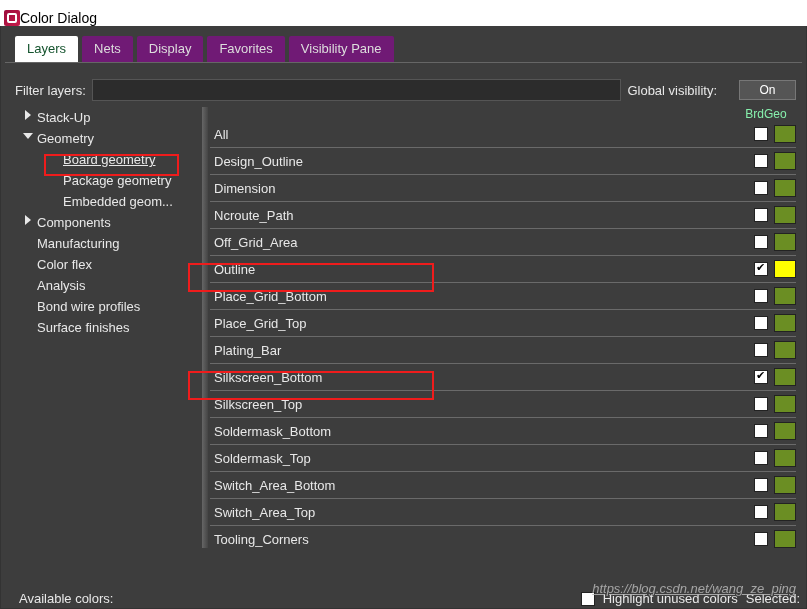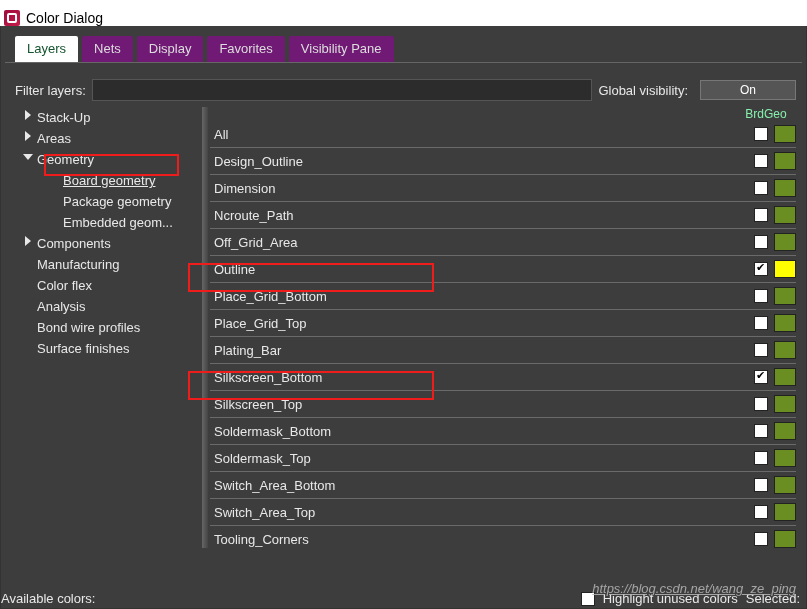--- a/index.html
+++ b/index.html
@@ -1,49 +1,49 @@
 <!DOCTYPE html>
 <html><head>
 <meta charset="utf-8">
 <style>
   * { box-sizing: border-box; font-family: "Segoe UI", Tahoma, sans-serif; }
   body { margin:0; background:#fff; width:807px; height:609px; overflow:hidden; position:relative; }
-  .titlebar { height:36px; background:#fff; display:flex; align-items:center; padding:0 4px; font-size:14px; color:#000; gap:6px; }
+  .titlebar { height:36px; background:#fff; display:flex; align-items:center; padding:0 4px; font-size:14px; color:#000; }
   .app-icon { width:16px; height:16px; background:linear-gradient(135deg,#9a0c3c,#c71c4a); border-radius:2px; display:inline-block; position:relative; }
   .app-icon::before { content:""; position:absolute; inset:3px; border:2px solid #fff; border-radius:2px; }
   .window-body { position:absolute; top:26px; left:0; right:0; bottom:0; background:#3d3d3d; color:#e8e8e8; font-size:13px; padding:10px 0 0 0; border:1px solid #333; border-top:none; }
   .tabs { display:flex; gap:4px; padding:0 14px; }
   .tab { padding:5px 12px; background:#701a75; color:#ddd; font-size:13px; border-radius:2px 2px 0 0; cursor:default; line-height:16px; }
   .tab.active { background:#fff; color:#14532d; }
   .tab-surface { margin:0 4px; background:#3d3d3d; border-top:1px solid #666; padding:16px 6px 4px 10px; height:490px; display:flex; flex-direction:column; }
   .filter-row { display:flex; align-items:center; gap:6px; margin-bottom:6px; }
   .filter-row label { font-size:13px; }
   .filter-input { flex:1; height:22px; background:#2c2c2c; border:1px solid #555; color:#eee; padding:0 4px; font-size:13px; }
-  .gv-btn { width:96px; text-align:center; background:#555; border:1px solid #777; color:#fff; font-size:12px; padding:2px 0; margin-left:6px; }
+  .gv-btn { width:57px; text-align:center; background:#555; border:1px solid #777; color:#fff; font-size:12px; padding:2px 0; margin-left:16px; }
   .split { display:flex; flex:1; min-height:0; }
   .tree { width:185px; overflow:hidden; }
   .tree ul { list-style:none; margin:0; padding:0; }
   .tree li { padding:2px 0 2px 22px; position:relative; line-height:17px; white-space:nowrap; }
   .arrow { position:absolute; left:8px; top:3px; width:10px; height:10px; display:inline-block; }
   .arrow.right::before { content:""; position:absolute; left:2px; top:0; border-top:5px solid transparent; border-bottom:5px solid transparent; border-left:6px solid #e8e8e8; }
   .arrow.down::before { content:""; position:absolute; left:0; top:2px; border-left:5px solid transparent; border-right:5px solid transparent; border-top:6px solid #e8e8e8; }
   .tree li.child { padding-left:48px; }
   .splitter { width:6px; background:linear-gradient(90deg,#666,#444); margin:0 2px; cursor:col-resize; }
   .layers-panel { flex:1; overflow:hidden; display:flex; flex-direction:column; }
   .layers-header { display:flex; }
   .name-col { flex:1; }
   .brdgeo-col { width:60px; text-align:center; font-size:12px; color:#86efac; }
   .layer-rows { flex:1; overflow-y:auto; overflow-x:hidden; scrollbar-width:thin; scrollbar-color:#888 #2c2c2c; }
   .layer-row { display:flex; align-items:center; border-bottom:1px solid #6a6a6a; padding:3px 0 3px 4px; height:27px; }
   .layer-row .lbl { flex:1; font-size:13px; color:#e8e8e8; white-space:nowrap; }
   .cb { width:14px; height:14px; background:#fff; border:1px solid #222; display:inline-block; margin:0 4px; position:relative; }
   .cb.checked::after { content:"✔"; position:absolute; top:-2px; left:1px; font-size:11px; color:#000; }
   .swatch { width:22px; height:18px; display:inline-block; border:1px solid #222; margin-left:2px; }
   .annot { position:absolute; border:2px solid #ef1c1c; pointer-events:none; }
-  .bottom-bar { position:absolute; bottom:2px; left:0; right:6px; color:#e8e8e8; font-size:13px; display:flex; align-items:flex-end; }
+  .bottom-bar { position:absolute; bottom:2px; left:18px; right:6px; color:#e8e8e8; font-size:13px; display:flex; align-items:flex-end; }
   .bottom-right { margin-left:auto; display:flex; align-items:center; gap:4px; }
   .wm { position:absolute; right:10px; bottom:12px; color:#b7b7b7; font-size:13px; font-style:italic; opacity:.85; pointer-events:none;text-decoration:underline; }
 </style>
 </head>
 <body>
 
 <div class="titlebar">
   <span class="app-icon"></span>
   <span>Color Dialog</span>
 </div>
@@ -62,21 +62,20 @@
       <label>Filter layers:</label>
       <input class="filter-input" value="" style="">
       <span>Global visibility:</span>
       <span class="gv-btn">On</span>
     </div>
 
     <div class="split">
       <div class="tree">
           <ul id="tree">
             <li><span class="arrow right"></span><span>Stack-Up</span></li>
-            <li><span class="arrow right"></span><span>Areas</span></li>
             <li><span class="arrow down"></span><span>Geometry</span></li>
             <li class="child" style="text-decoration: underline; background: rgb(61, 61, 61);"><span>Board geometry</span></li>
             <li class="child"><span>Package geometry</span></li>
             <li class="child"><span>Embedded geom...</span></li>
             <li><span class="arrow right"></span><span>Components</span></li>
             <li><span>Manufacturing</span></li>
             <li><span>Color flex</span></li>
             <li><span>Analysis</span></li>
             <li><span>Bond wire profiles</span></li>
             <li><span>Surface finishes</span></li>

